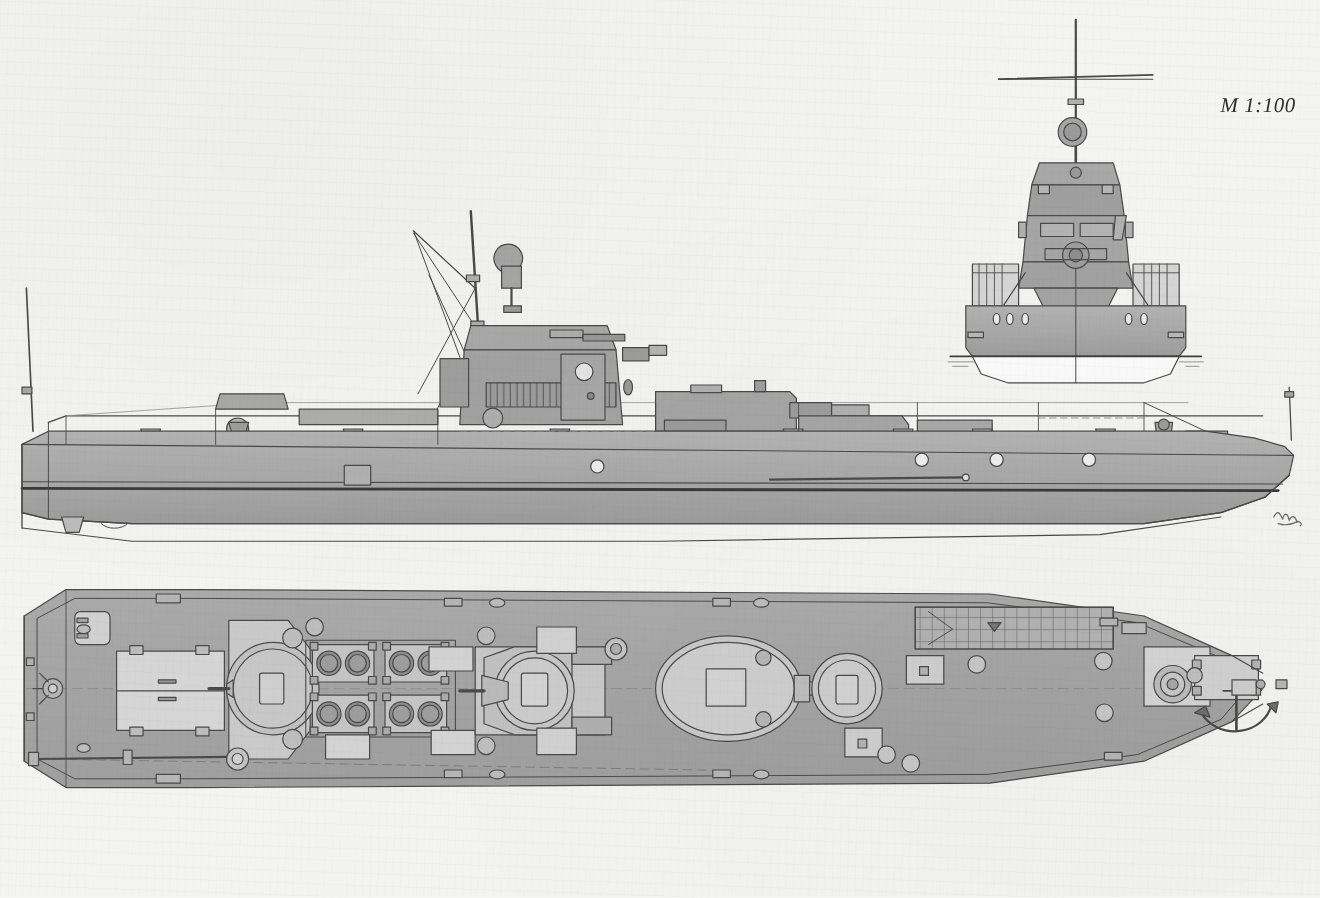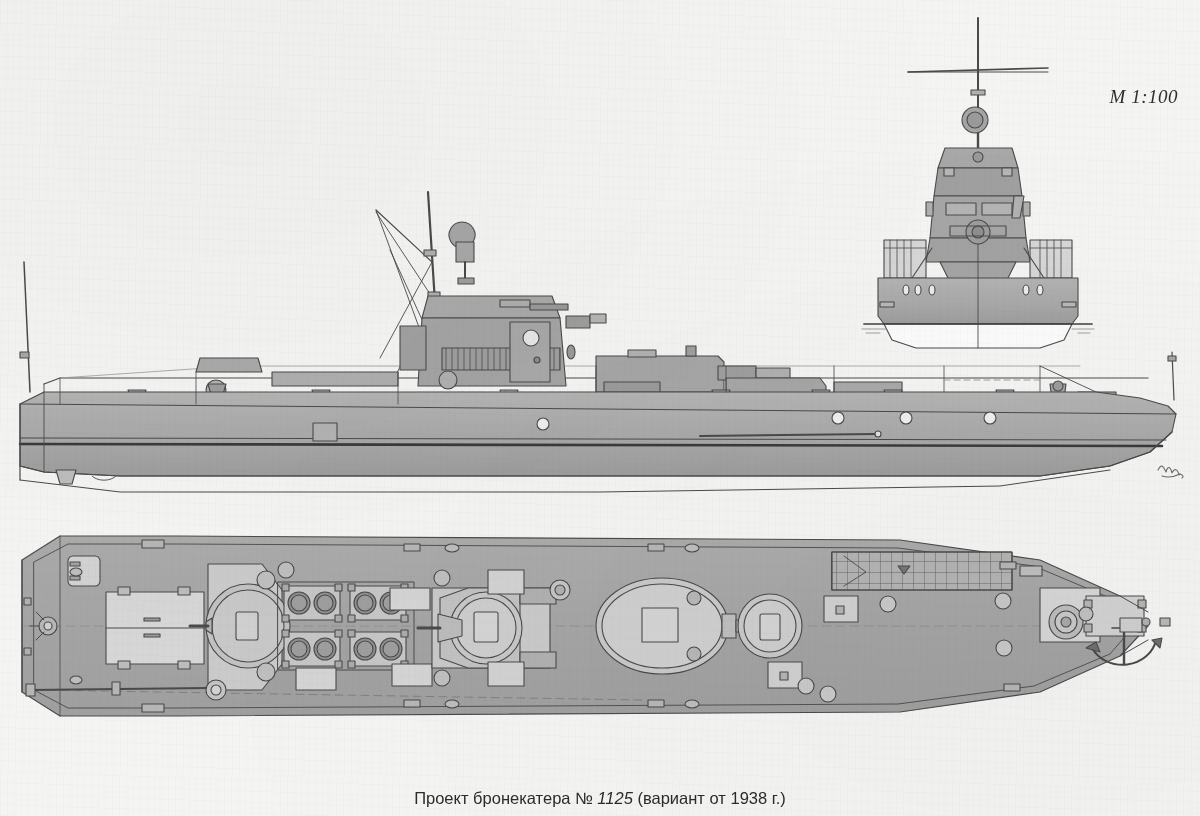--- a/index.html
+++ b/index.html
@@ -454,15 +454,14 @@
         <path d="M1180 474 c3 1 4 3 2 4"></path>
       </g>
 
     </g>
   </svg>
 
   <div class="paper-noise"></div>
 
   <div class="scale-note">M 1:100</div>
 
-  <div class="caption"><span>Проект бронекатера № </span><span class="num">1125</span><span> (вариант от 1938 г.)</span></div>
 
 </div>
 
 </body></html>

